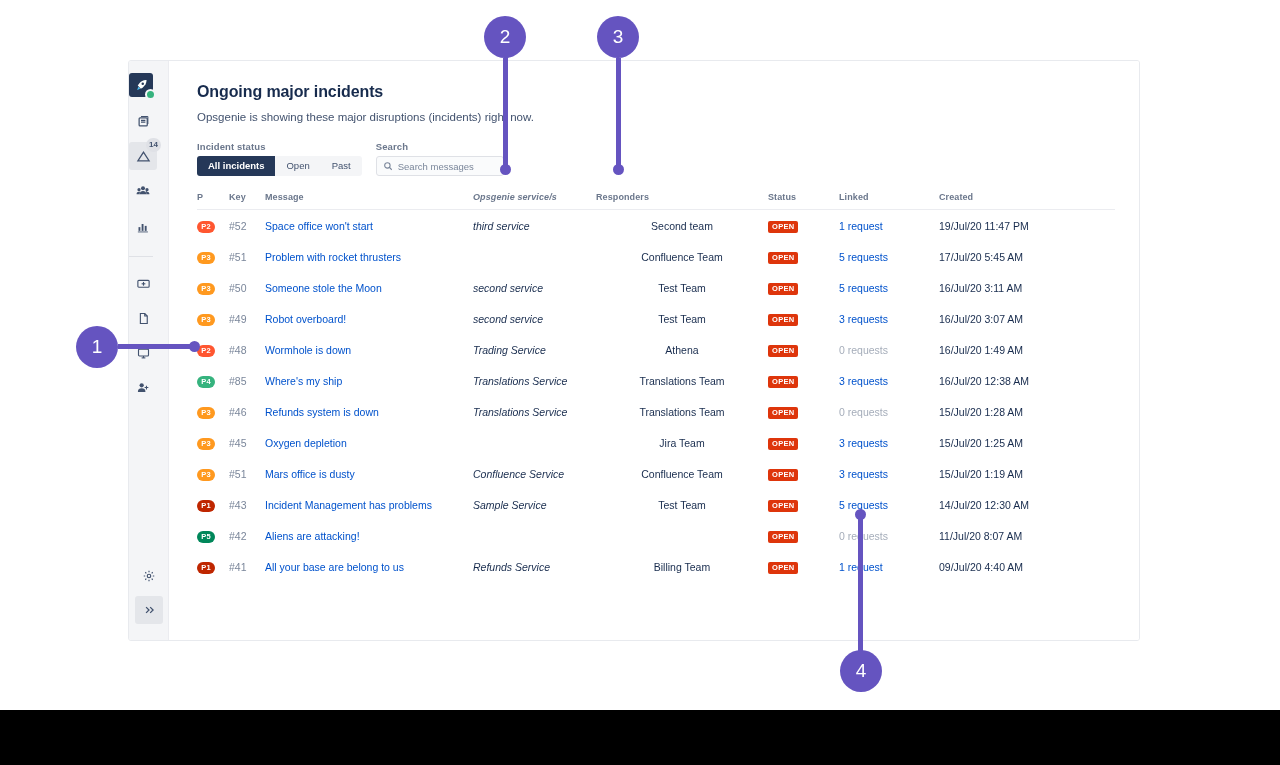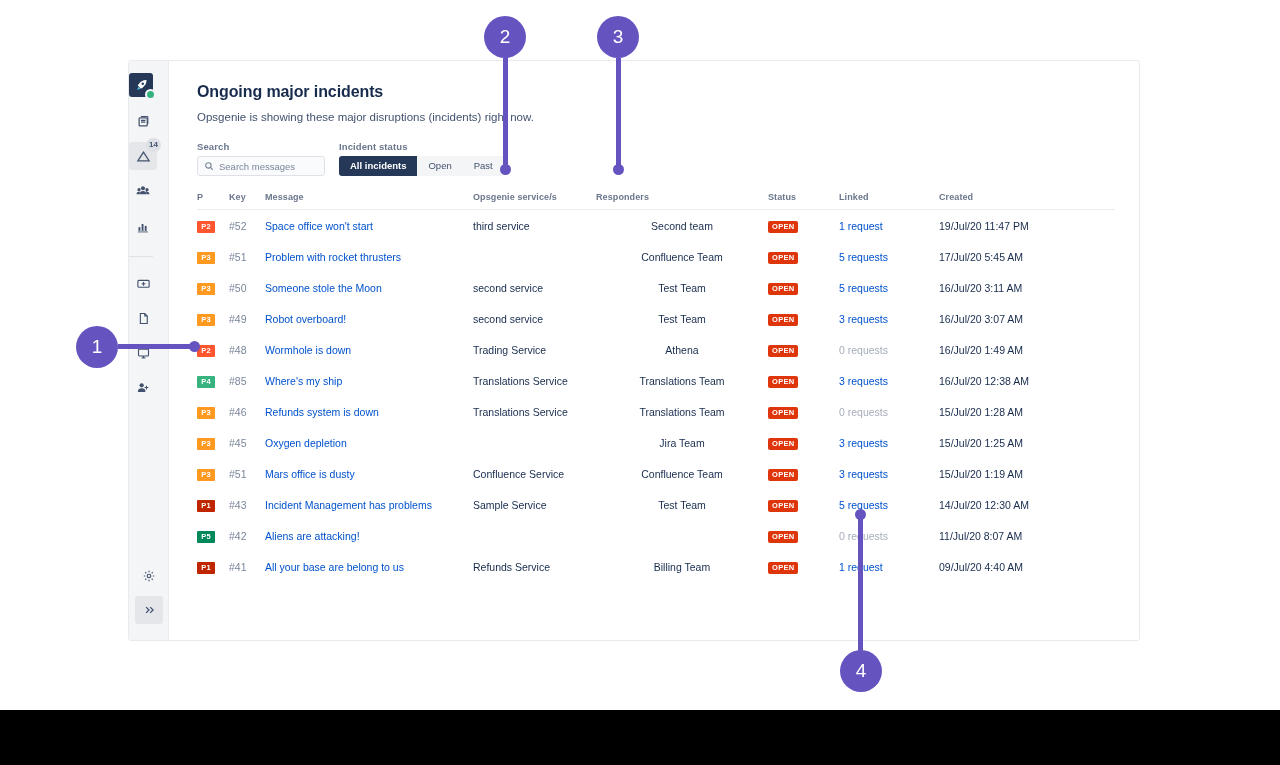--- a/index.html
+++ b/index.html
@@ -107,29 +107,29 @@
     padding: 0 0 7px 0; border-bottom: 1px solid #ebecf0;
     letter-spacing: 0.1px;
   }
   table.incidents tbody td {
     font-size: 10.5px; color: #172b4d; padding: 9px 0 8px 0;
     vertical-align: middle; white-space: nowrap; overflow: hidden;
   }
   .col-p      { width: 32px; }
   .col-key    { width: 36px; }
   .col-msg    { width: 208px; }
-  .col-svc    { width: 123px; }
+  .col-svc    { width: 123px; font-style: italic; }
   .col-resp   { width: 172px; text-align: center; }
   .col-status { width: 71px; }
   .col-linked { width: 100px; }
   .col-created{ width: auto; }
 
   .prio {
     display: inline-block; min-width: 18px; padding: 1px 3px;
-    border-radius: 1px; color: #fff; font-size: 7.5px; font-weight: 700;
+    border-radius: 6px; color: #fff; font-size: 7.5px; font-weight: 700;
     text-align: center; line-height: 10px; letter-spacing: 0.2px;
   }
   .key { color: #7a869a; font-size: 10.5px; }
   .msg-link { color: #0052cc; font-size: 10.5px; }
   .badge-open {
     display: inline-block; background: #de350b; color: #fff;
     font-size: 7.5px; font-weight: 700; padding: 1px 4px;
     border-radius: 2px; line-height: 10px; letter-spacing: 0.3px;
   }
   .linked-link { color: #0052cc; font-size: 10.5px; }
@@ -251,36 +251,36 @@
       </div>
     </div>
 
     <div class="content">
 
       <div class="page-title">Ongoing major incidents</div>
       <div class="page-subtitle">Opsgenie is showing these major disruptions (incidents) right now.</div>
 
       <div class="filters">
         <div class="filter-group">
+          <div class="filter-label">Incident status</div>
+          <div class="status-tabs">
+            <div class="status-tab active">All incidents</div>
+            <div class="status-tab">Open</div>
+            <div class="status-tab">Past</div>
+          </div>
+        </div>
+
+        <div class="filter-group">
           <div class="filter-label">Search</div>
           <div class="search-box">
             <svg width="10" height="10" viewBox="0 0 24 24" fill="none" stroke="#7a869a" stroke-width="2.6">
               <circle cx="10.5" cy="10.5" r="6.5"></circle>
               <line x1="15.5" y1="15.5" x2="21" y2="21"></line>
             </svg>
             <span class="search-text">Search messages</span>
-          </div>
-        </div>
-
-        <div class="filter-group">
-          <div class="filter-label">Incident status</div>
-          <div class="status-tabs">
-            <div class="status-tab active">All incidents</div>
-            <div class="status-tab">Open</div>
-            <div class="status-tab">Past</div>
           </div>
         </div>
       </div>
 
       <table class="incidents">
         <thead>
           <tr>
             <th class="col-p">P</th>
             <th class="col-key">Key</th>
             <th class="col-msg">Message</th>

